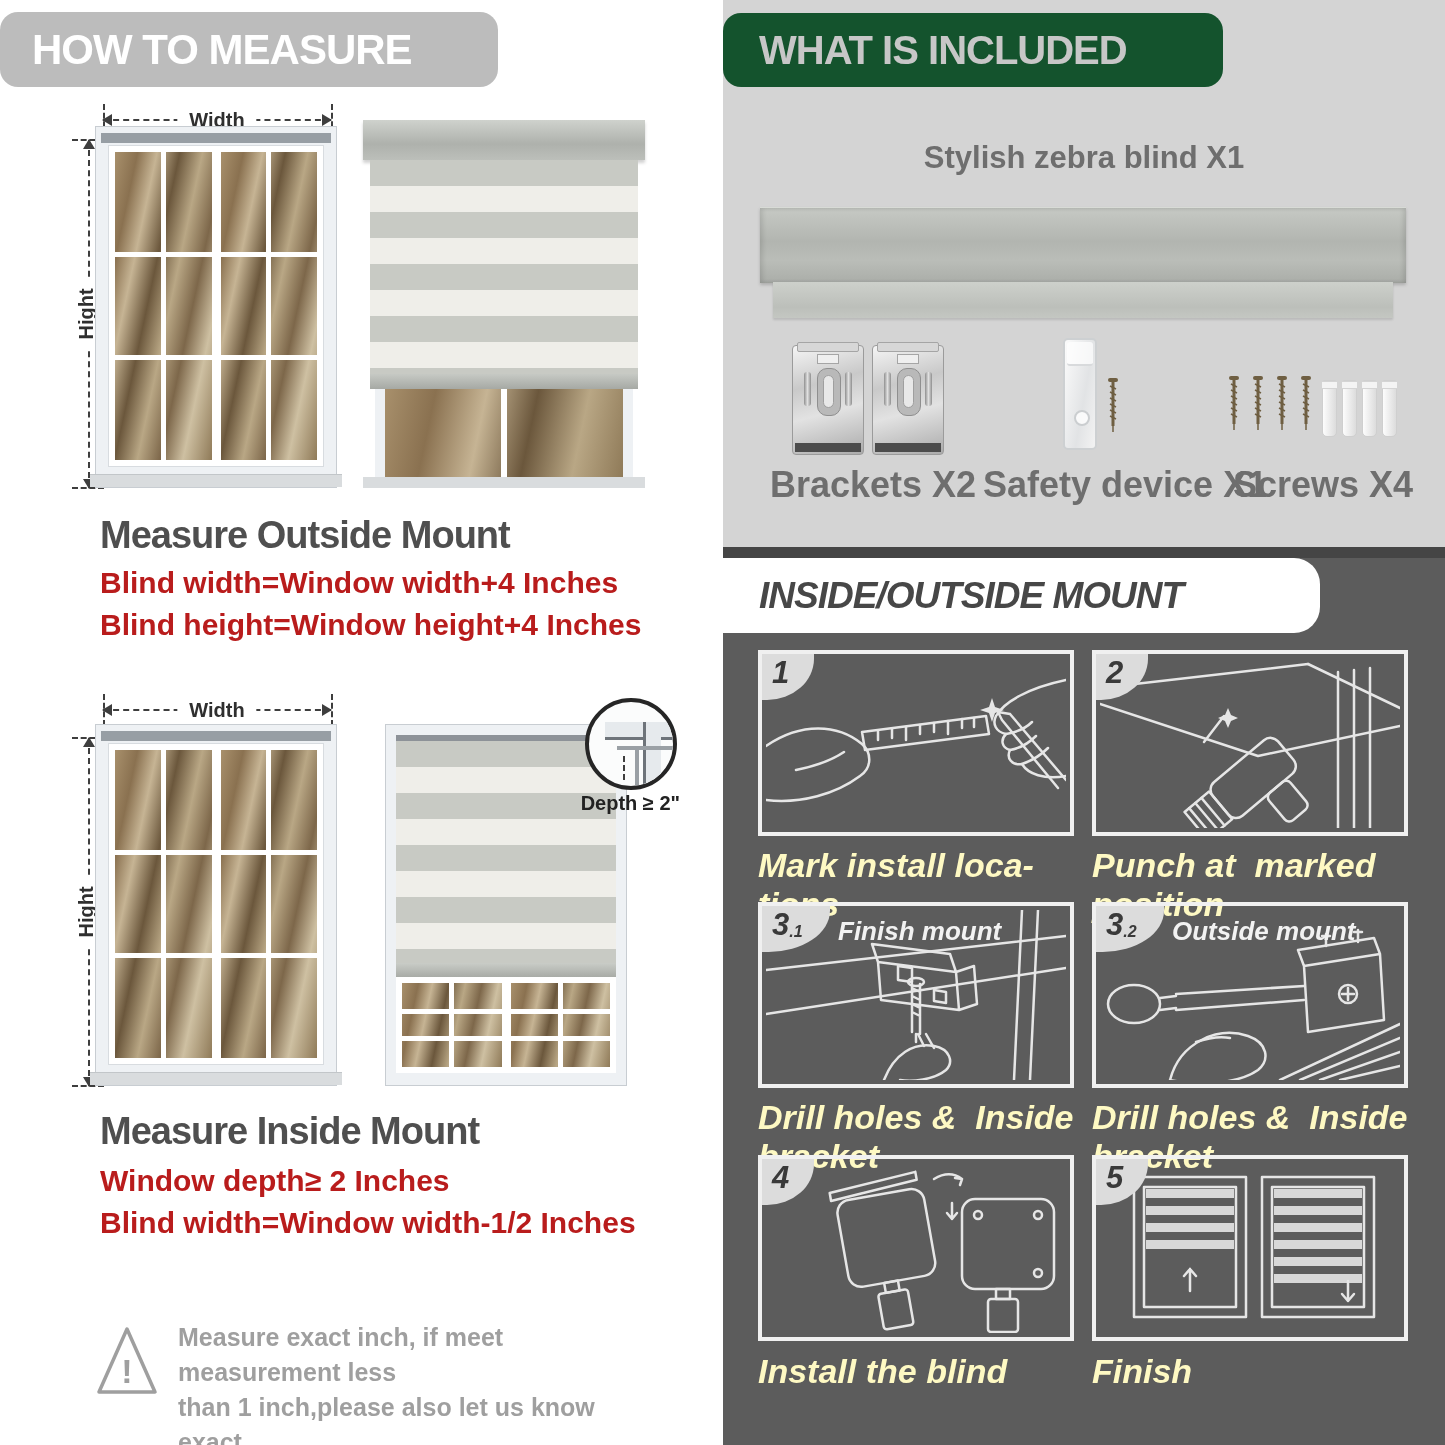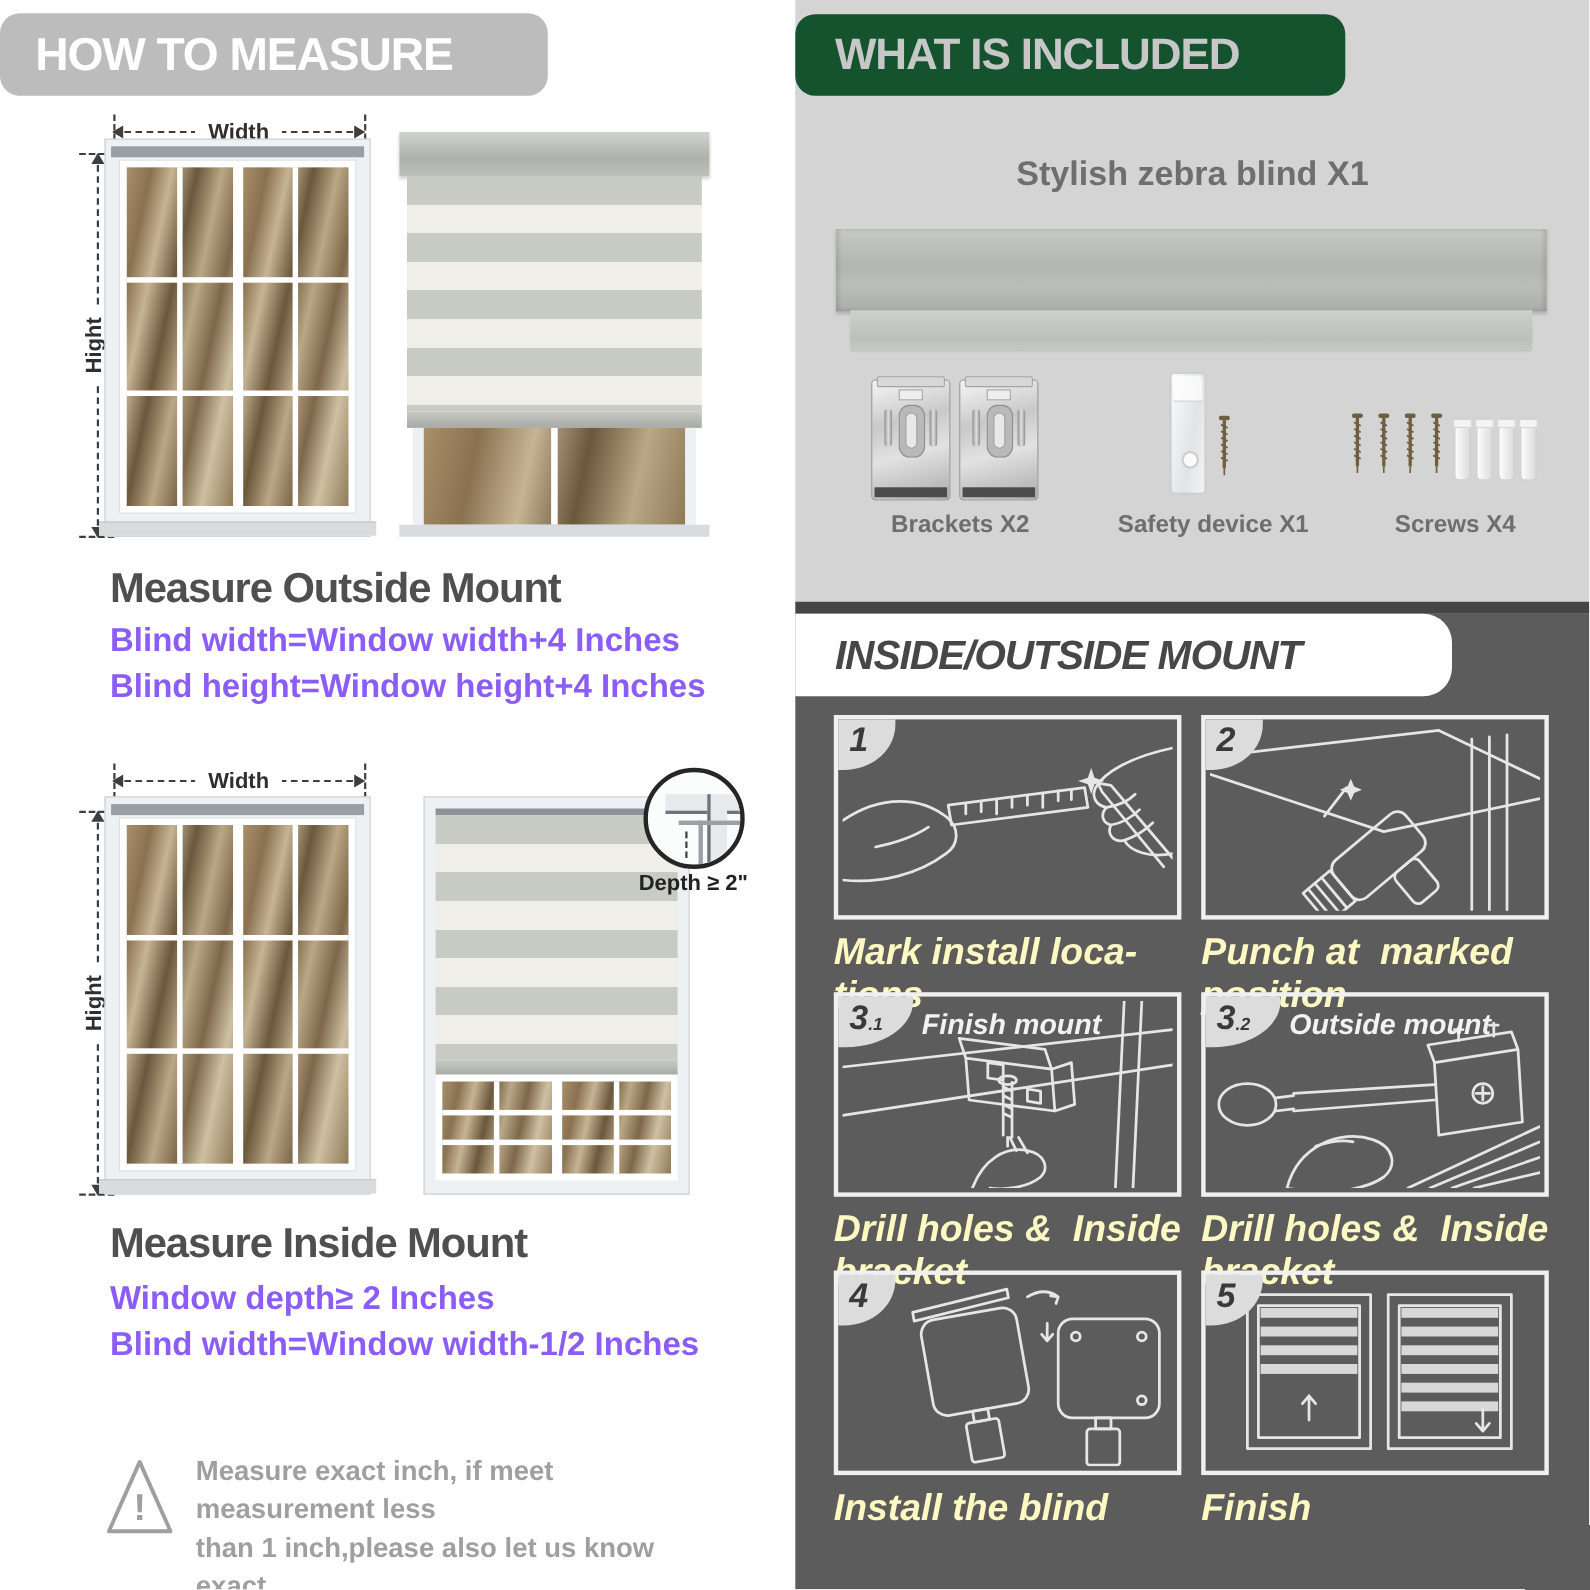--- a/index.html
+++ b/index.html
@@ -79,21 +79,21 @@
   .mag-h{position:absolute;left:16px;right:-6px;top:20px;height:15px;background:#e6eaed;border-bottom:3px solid #6e747a;}
   .mag-v{position:absolute;right:12px;top:20px;width:15px;bottom:-6px;background:#e6eaed;border-left:3px solid #6e747a;}
   .mag-ih{position:absolute;left:28px;right:-6px;top:44px;height:4px;background:#9aa0a5;}
   .mag-iv{position:absolute;right:34px;top:44px;width:4px;bottom:-6px;background:#9aa0a5;}
   .mag-ar{position:absolute;left:34px;top:54px;width:0;height:24px;border-left:2px dashed #3e3e3e;}
   .depth-label{position:absolute;left:548px;top:792px;width:132px;text-align:right;
                font-size:20px;font-weight:bold;color:#222;white-space:nowrap;}
 
   
   .mtitle{position:absolute;left:100px;font-size:38px;font-weight:bold;color:#4f4f4f;letter-spacing:-1px;white-space:nowrap;}
-  .mline{position:absolute;left:100px;font-size:30px;font-weight:bold;color:#8b5cf6;line-height:40px;white-space:nowrap;}
+  .mline{position:absolute;left:100px;font-size:30px;font-weight:bold;color:#b91c1c;line-height:40px;white-space:nowrap;}
   .warn-text{position:absolute;left:178px;top:1320px;width:460px;font-size:25px;font-weight:bold;
              color:#9f9f9f;line-height:35px;}
   .warn-tri{position:absolute;left:95px;top:1322px;width:64px;height:76px;}
   .warn-mark{position:absolute;left:95px;top:1352px;width:64px;text-align:center;
              font-size:34px;font-weight:bold;color:#9f9f9f;}
 
   
   .light-panel{left:723px;top:0;width:722px;height:547px;background:#d4d4d4;}
   .stylish{position:absolute;left:0;top:140px;width:100%;text-align:center;
            font-size:31px;font-weight:bold;color:#6e6e6e;}
@@ -121,21 +121,21 @@
           background:linear-gradient(100deg,rgba(255,255,255,.9),rgba(228,230,232,.85) 60%,rgba(246,246,246,.9));}
   .safety::before{content:"";position:absolute;left:2px;top:2px;right:2px;height:22px;
                   border-bottom:2px solid #d8dadc;background:rgba(255,255,255,.7);border-radius:3px;}
   .safety::after{content:"";position:absolute;left:50%;bottom:22px;width:12px;height:12px;margin-left:-6px;
                  border:2px solid #cbced0;border-radius:50%;background:rgba(255,255,255,.8);}
   .screw{position:absolute;width:16px;height:58px;}
   .anchor{position:absolute;width:13px;height:55px;border:1px solid #cfcfcf;border-radius:3px 3px 5px 5px;
           background:linear-gradient(90deg,rgba(255,255,255,.95),rgba(222,222,222,.8));}
   .anchor::before{content:"";position:absolute;left:-2px;right:-2px;top:0;height:6px;background:#f4f4f4;
                   border:1px solid #d4d4d4;}
-  .part-label{position:absolute;top:464px;font-size:22px;font-weight:bold;color:#6e6e6e;text-align:center;white-space:nowrap;}
+  .part-label{position:absolute;top:464px;font-size:36px;font-weight:bold;color:#6e6e6e;text-align:center;white-space:nowrap;}
 
   .divider{left:723px;top:547px;width:722px;height:11px;background:#454545;}
   .dark-section{left:723px;top:558px;width:722px;height:887px;background:#5c5c5c;font-style:italic;}
 
   .frame{position:absolute;width:316px;height:186px;border:4px solid #f0f0f0;box-sizing:border-box;}
   .badge{position:absolute;left:0;top:0;width:52px;height:46px;background:#dcdcdc;border-radius:0 0 90% 0;
          display:flex;align-items:flex-start;padding:1px 0 0 10px;box-sizing:border-box;}
   .badge.wide{width:68px;}
   .badge .n{font-size:31px;font-weight:bold;color:#3a3a3a;line-height:36px;}
   .badge .s{font-size:16px;font-weight:bold;color:#3a3a3a;line-height:16px;margin-top:17px;}

